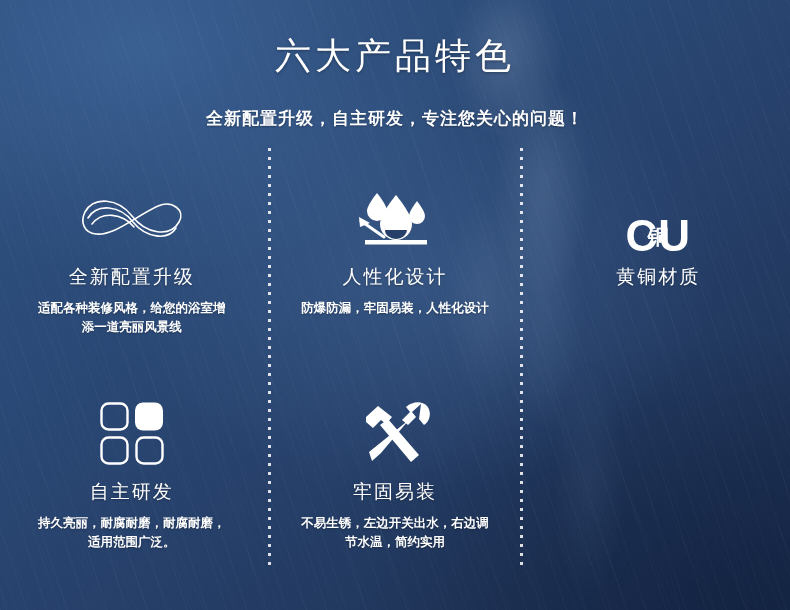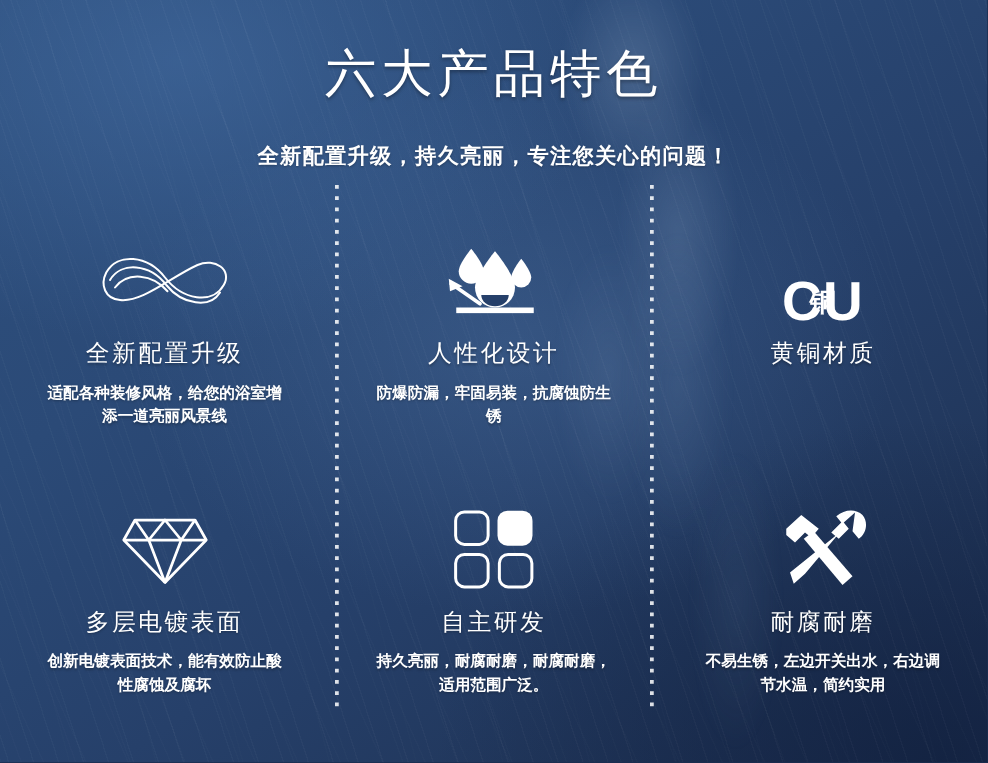--- a/index.html
+++ b/index.html
@@ -93,21 +93,21 @@
         rgba(255,255,255,0.00) 31px);
   }
 
   
   .header {
     position: relative;
     text-align: center;
     padding-top: 32px;
   }
   .title {
-    font-size: 41px;
+    font-size: 36px;
     font-weight: 400;
     letter-spacing: 4px;
     margin: 0;
     color: #ffffff;
     text-shadow: 0 1px 3px rgba(0,0,0,0.35);
   }
   .subtitle {
     font-size: 17px;
     font-weight: 700;
     letter-spacing: 1px;
@@ -199,21 +199,21 @@
 
 <div id="poster">
 
   <div class="silhouette"></div>
   <div class="silhouette2"></div>
   <div class="rain"></div>
   <div class="rain2"></div>
 
   <div class="header">
     <h1 class="title">六大产品特色</h1>
-    <p class="subtitle">全新配置升级，持久亮丽，专注您关心的问题！</p>
+    <p class="subtitle">全新配置升级，自主研发，专注您关心的问题！</p>
   </div>
 
   <div class="divider d1"></div>
   <div class="divider d2"></div>
 
   <div class="grid">
 
     <div class="cell">
       <div class="icon-wrap">
         <svg width="112" height="62" viewBox="0 0 112 62">
@@ -238,48 +238,33 @@
           </g>
           <path d="M28 43 a11 9 0 0 0 22 0 Z" fill="#26406a"></path>
           <rect x="8" y="53" width="62" height="4.5" fill="#ffffff"></rect>
           <g stroke="#ffffff" stroke-width="3" fill="none" stroke-linecap="round">
             <path d="M4 34 L 27 50"></path>
           </g>
           <path d="M2 30 L 13 36 L 3 40 Z" fill="#ffffff"></path>
         </svg>
       </div>
       <p class="feat-title">人性化设计</p>
-      <p class="feat-desc">防爆防漏，牢固易装，抗腐蚀防生锈</p>
+      <p class="feat-desc">防爆防漏，牢固易装，人性化设计</p>
     </div>
 
     <div class="cell">
       <div class="icon-wrap">
         <div class="cu-icon">
           <span class="cu-letters">CU</span>
           <span class="cu-cn">铜</span>
         </div>
       </div>
       <p class="feat-title">黄铜材质</p>
     </div>
 
-    <div class="cell">
-      <div class="icon-wrap">
-        <svg width="74" height="64" viewBox="0 0 74 64">
-          <g fill="none" stroke="#ffffff" stroke-width="2.2" stroke-linejoin="round">
-            <path d="M13 8 L 61 8 L 70 24 L 37 58 L 4 24 Z"></path>
-            <path d="M4 24 L 70 24"></path>
-            <path d="M13 8 L 24 24 L 37 58"></path>
-            <path d="M61 8 L 50 24 L 37 58"></path>
-            <path d="M24 24 L 37 8 L 50 24"></path>
-          </g>
-        </svg>
-      </div>
-      <p class="feat-title">多层电镀表面</p>
-      <p class="feat-desc">创新电镀表面技术，能有效防止酸性腐蚀及腐坏</p>
-    </div>
 
     <div class="cell">
       <div class="icon-wrap">
         <svg width="66" height="66" viewBox="0 0 66 66">
           <rect x="2.5" y="2.5" width="26" height="26" rx="7" fill="none" stroke="#ffffff" stroke-width="2.4"></rect>
           <rect x="36" y="1.5" width="28" height="28" rx="8" fill="#ffffff"></rect>
           <rect x="2.5" y="36.5" width="26" height="26" rx="7" fill="none" stroke="#ffffff" stroke-width="2.4"></rect>
           <rect x="37.5" y="36.5" width="26" height="26" rx="7" fill="none" stroke="#ffffff" stroke-width="2.4"></rect>
         </svg>
       </div>
@@ -293,18 +278,18 @@
           <g fill="#ffffff">
 
             <path d="M7 17 L 19 6 L 33 17 L 27 24 L 22 20 L 14 28 L 7 22 Z"></path>
             <path d="M21 25 L 29 19 L 60 55 L 52 62 Z"></path>
 
             <path d="M62 4 L 53 12 L 57 17 L 49 25 L 43 20 L 51 12 L 47 7 C 54 1, 63 1, 68 6 C 73 12, 71 21, 65 25 L 60 19 Z"></path>
             <path d="M46 23 L 54 15 L 22 53 L 13 61 L 10 52 Z"></path>
           </g>
         </svg>
       </div>
-      <p class="feat-title">耐腐耐磨</p>
+      <p class="feat-title">牢固易装</p>
       <p class="feat-desc">不易生锈，左边开关出水，右边调节水温，简约实用</p>
     </div>
 
   </div>
 </div>
 
 </body></html>

